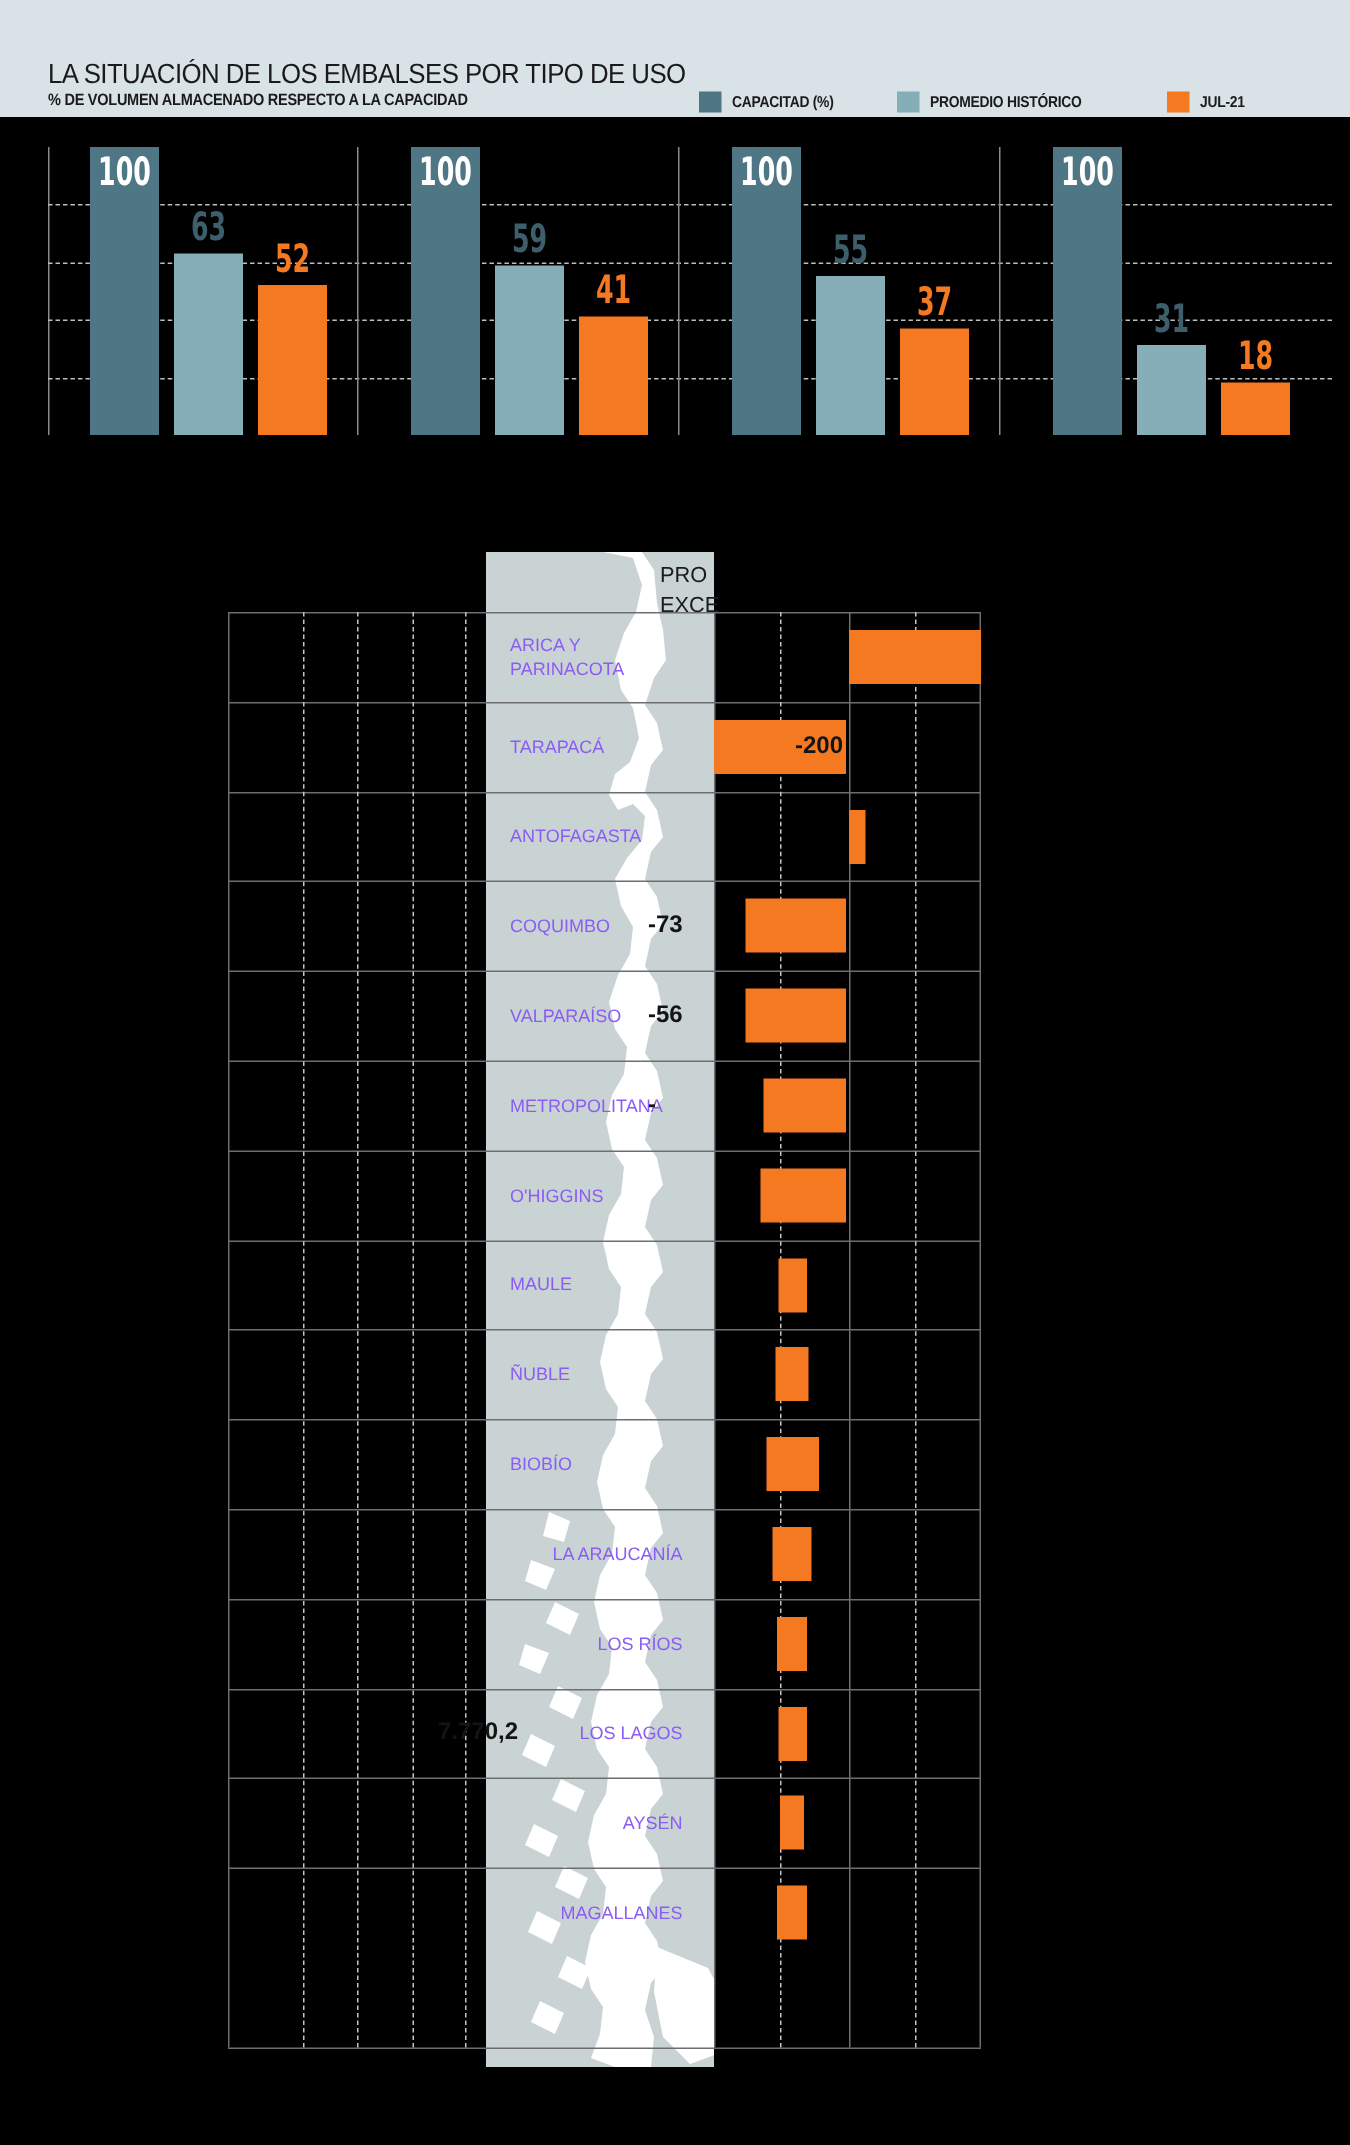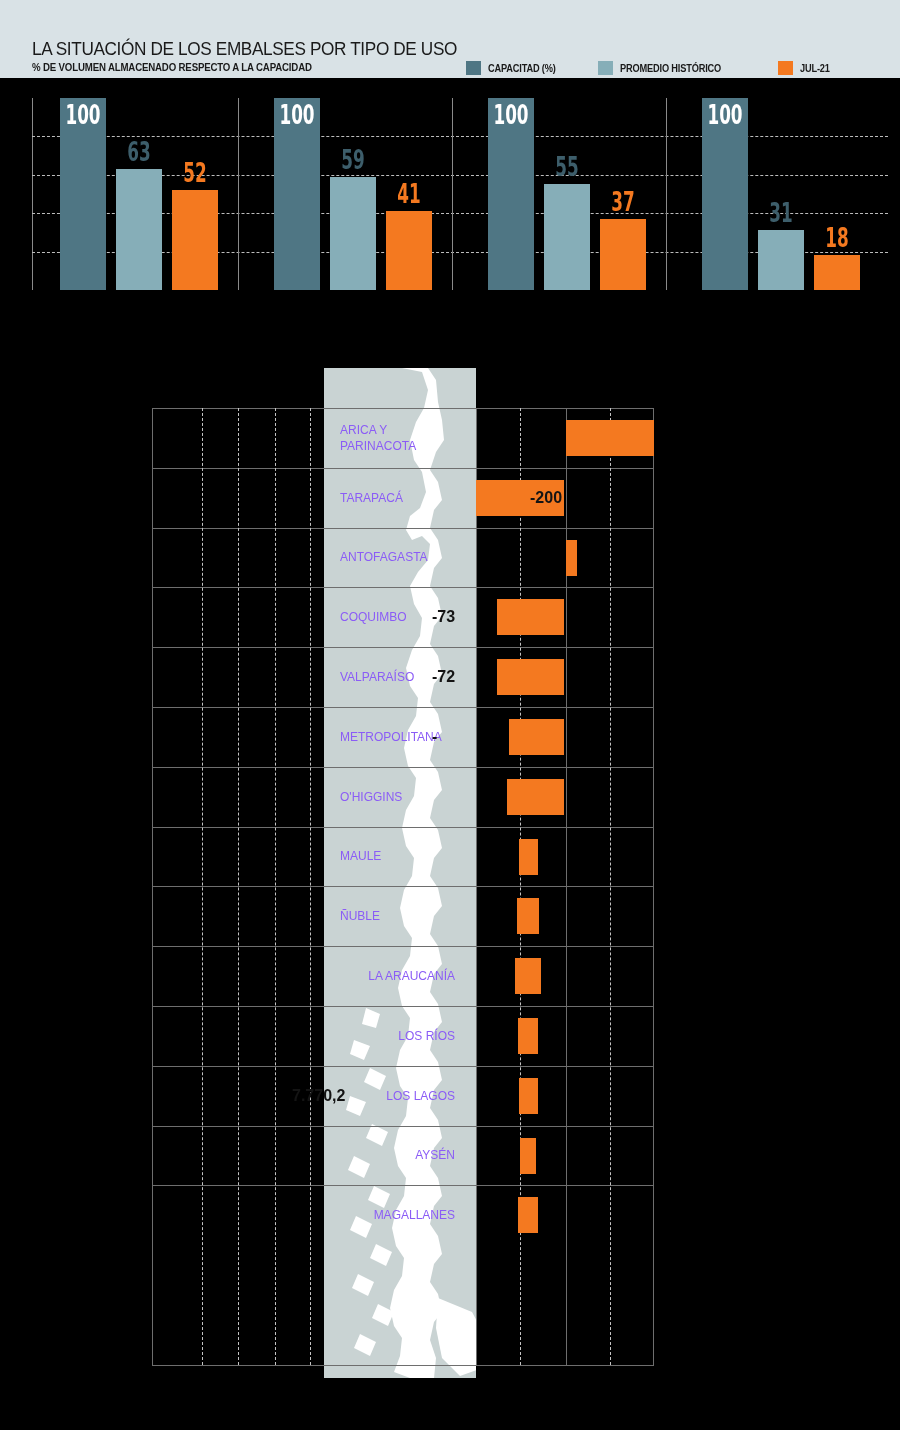--- a/index.html
+++ b/index.html
@@ -200,20 +200,24 @@
         <path fill="#ffffff" d="M56,640 L70,646 L66,660 L52,656 Z M44,672 L60,678 L54,692 L40,686 Z
           M60,700 L76,708 L70,722 L54,714 Z M40,728 L56,734 L50,748 L36,742 Z
           M62,756 L78,764 L72,778 L56,770 Z M44,788 L60,796 L54,810 L38,802 Z
           M64,818 L80,826 L74,840 L58,832 Z M46,848 L62,856 L56,870 L40,862 Z
           M66,876 L82,884 L76,898 L60,890 Z M48,906 L64,914 L58,928 L42,920 Z
           M68,936 L84,944 L78,958 L62,950 Z M50,966 L66,974 L60,988 L44,980 Z"></path>
         <path fill="#ffffff" d="M128,930 L162,944 L176,970 L172,1000 L150,1008 L132,990 L126,960 Z"></path>
       </svg>
     </div>
 
+    <div class="bc-header">
+      <div>PRO</div>
+      <div>EXCE</div>
+    </div>
 
     <div id="bc-grid">
         <div class="bc-gridv solid" style="left: 152px;"></div>
         <div class="bc-gridv" style="left: 202px;"></div>
         <div class="bc-gridv" style="left: 238px;"></div>
         <div class="bc-gridv" style="left: 275px;"></div>
         <div class="bc-gridv" style="left: 310px;"></div>
         <div class="bc-gridv solid" style="left: 476px;"></div>
         <div class="bc-gridv" style="left: 520px;"></div>
         <div class="bc-gridv solid" style="left: 566px;"></div>
@@ -247,21 +251,21 @@
           <div class="bc-barL" style="left: 131px; width: 21px; background: rgb(127, 171, 184);"></div>
           <div class="bc-barR" style="left: 497px; width: 67px; background: rgb(244, 121, 32);"></div>
           <div class="bc-name l">COQUIMBO</div>
           <div class="bc-valL" style="left: 432px;">-73</div>
         </div>
         <div class="bc-row">
           <div class="bc-rowline"></div>
           <div class="bc-barL" style="left: 127px; width: 25px; background: rgb(127, 171, 184);"></div>
           <div class="bc-barR" style="left: 497px; width: 67px; background: rgb(244, 121, 32);"></div>
           <div class="bc-name l">VALPARAÍSO</div>
-          <div class="bc-valL" style="left: 432px;">-72</div>
+          <div class="bc-valL" style="left: 432px;">-56</div>
         </div>
         <div class="bc-row">
           <div class="bc-rowline"></div>
           <div class="bc-barL" style="left: 124px; width: 28px; background: rgb(127, 171, 184);"></div>
           <div class="bc-barR" style="left: 509px; width: 55px; background: rgb(244, 121, 32);"></div>
           <div class="bc-name l">METROPOLITANA</div>
           <div class="bc-valL" style="left: 432px;">-</div>
         </div>
         <div class="bc-row">
           <div class="bc-rowline"></div>
@@ -276,20 +280,26 @@
           <div class="bc-name l">MAULE</div>
         </div>
         <div class="bc-row">
           <div class="bc-rowline"></div>
           <div class="bc-barL" style="left: 115px; width: 37px; background: rgb(127, 171, 184);"></div>
           <div class="bc-barR" style="left: 517px; width: 22px; background: rgb(244, 121, 32);"></div>
           <div class="bc-name l">ÑUBLE</div>
         </div>
         <div class="bc-row">
           <div class="bc-rowline"></div>
+          <div class="bc-barL" style="left: 97px; width: 55px; background: rgb(127, 171, 184);"></div>
+          <div class="bc-barR" style="left: 511px; width: 35px; background: rgb(244, 121, 32);"></div>
+          <div class="bc-name l">BIOBÍO</div>
+        </div>
+        <div class="bc-row">
+          <div class="bc-rowline"></div>
           <div class="bc-barL" style="left: 41px; width: 111px; background: rgb(127, 171, 184);"></div>
           <div class="bc-barR" style="left: 515px; width: 26px; background: rgb(244, 121, 32);"></div>
           <div class="bc-name r">LA ARAUCANÍA</div>
         </div>
         <div class="bc-row">
           <div class="bc-rowline"></div>
           <div class="bc-barL" style="left: 99px; width: 53px; background: rgb(127, 171, 184);"></div>
           <div class="bc-barR" style="left: 518px; width: 20px; background: rgb(244, 121, 32);"></div>
           <div class="bc-name r">LOS RÍOS</div>
         </div>

